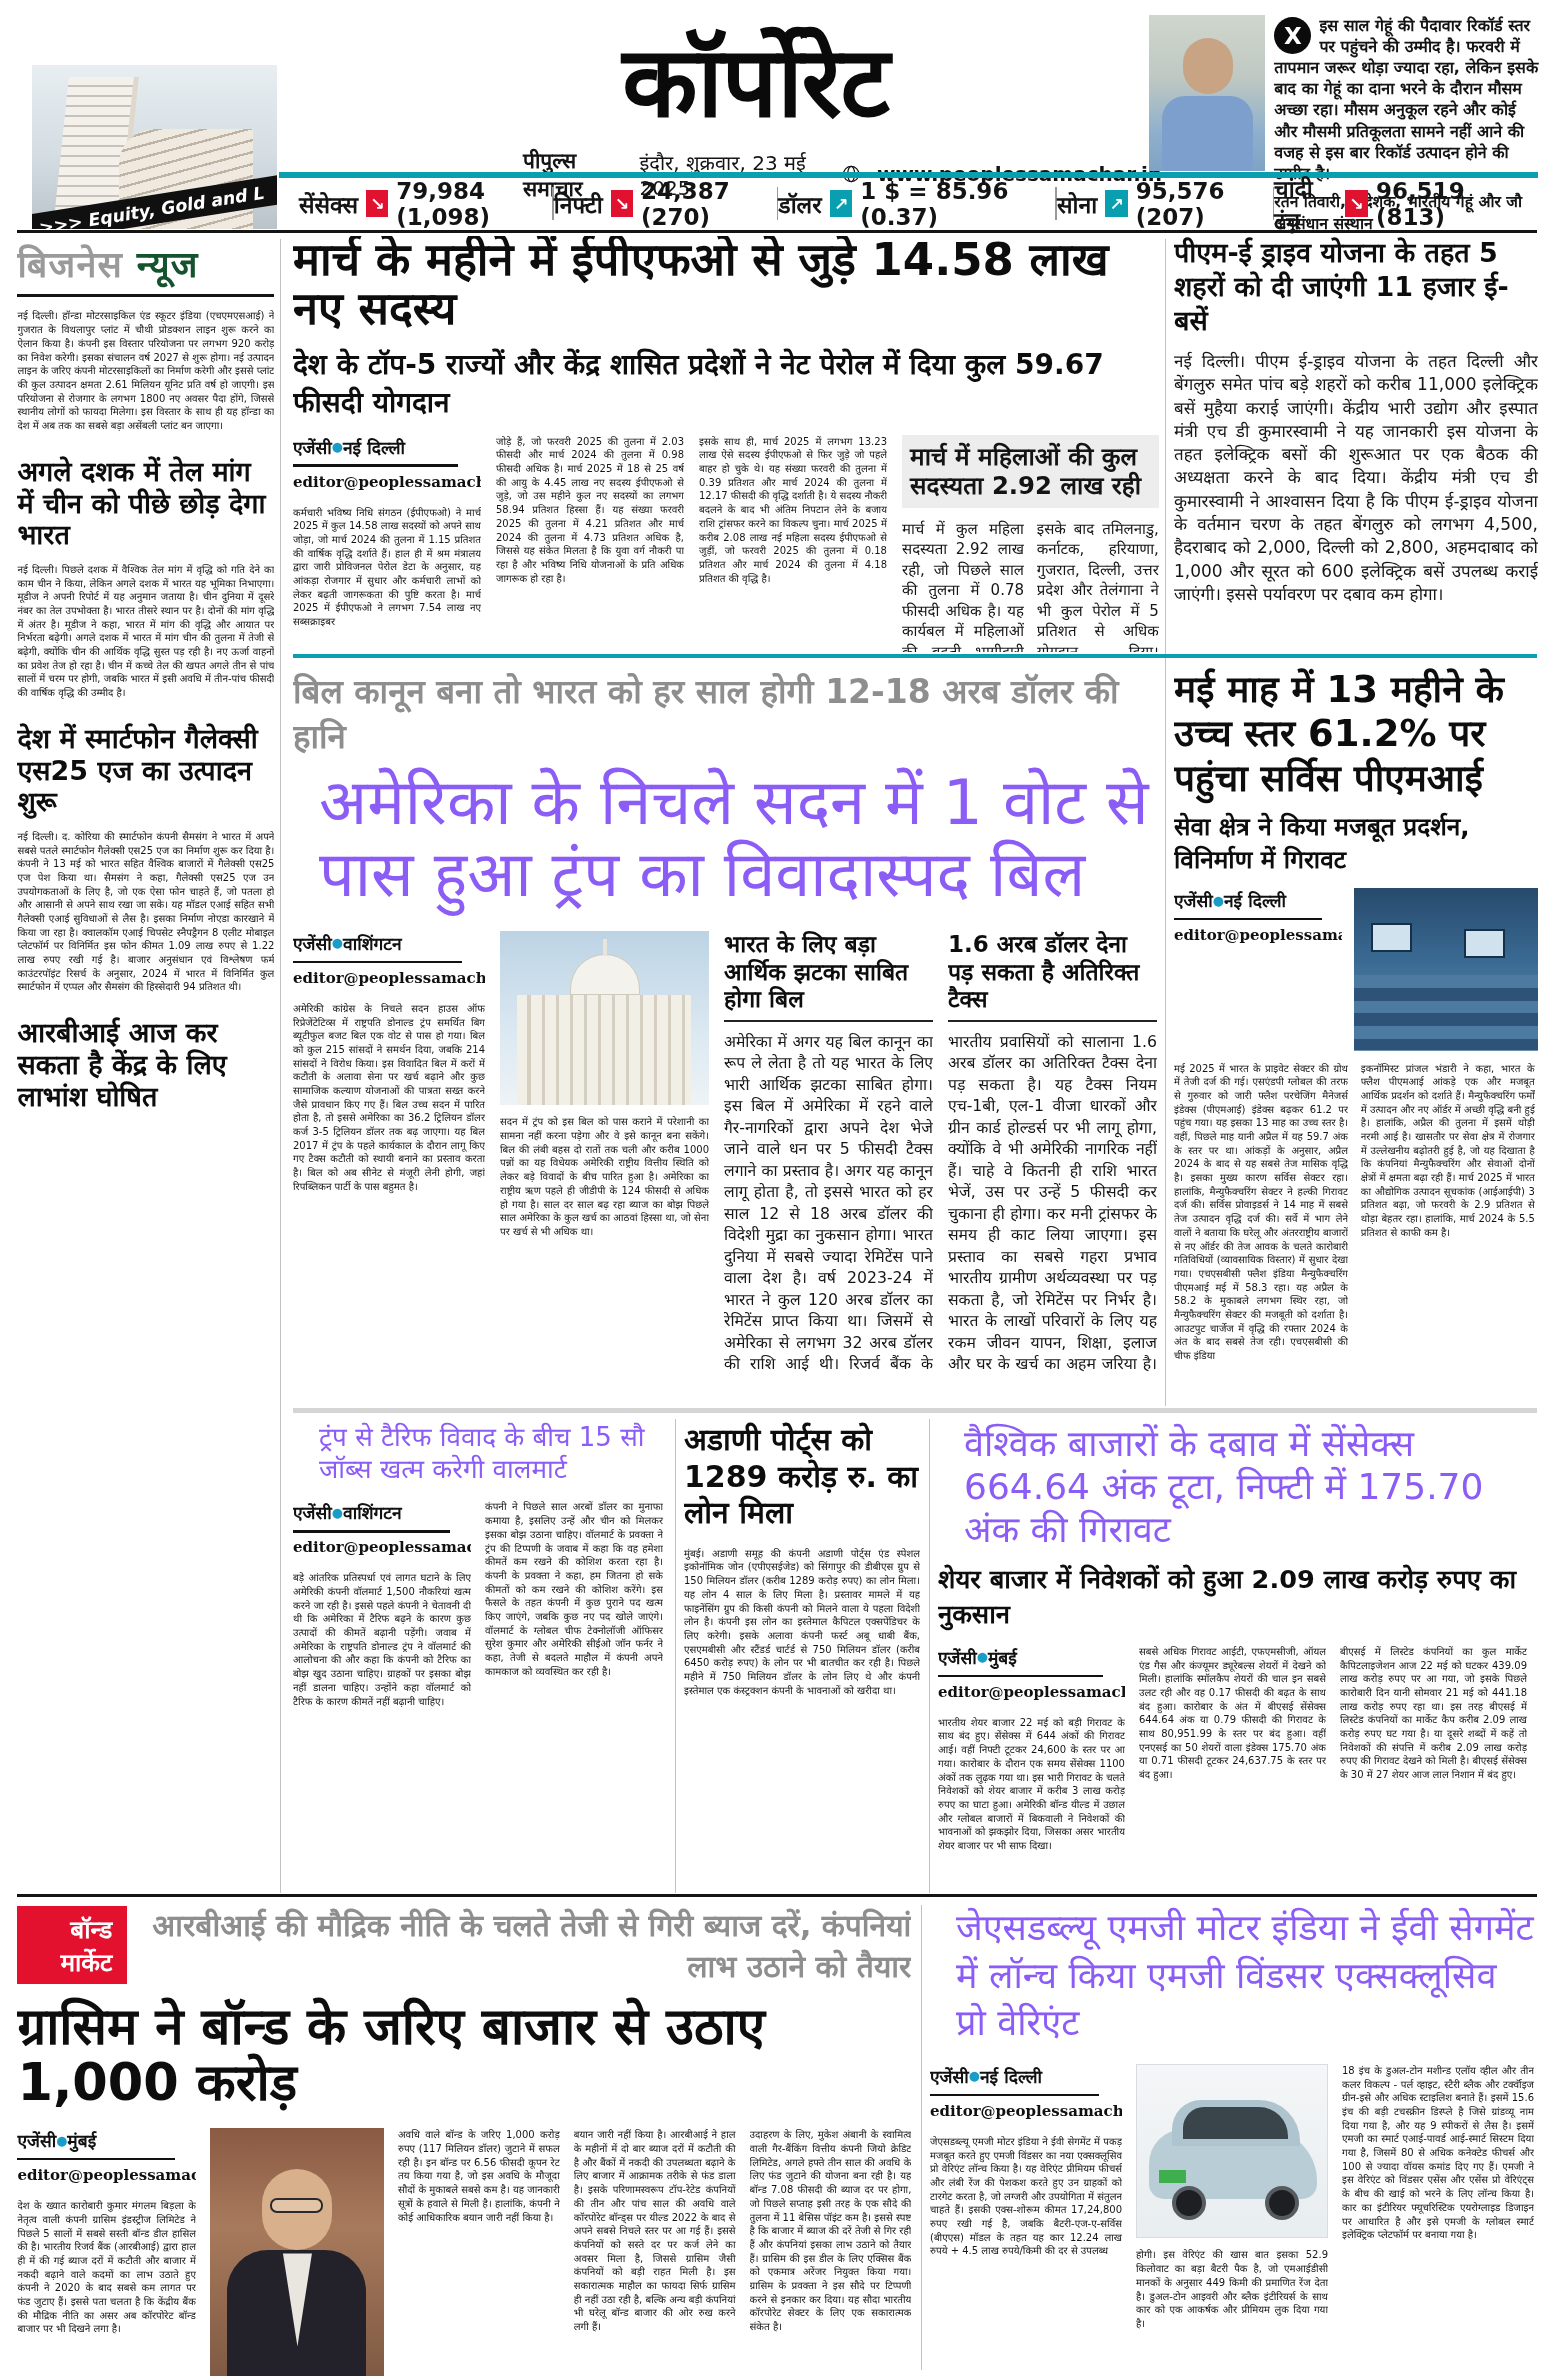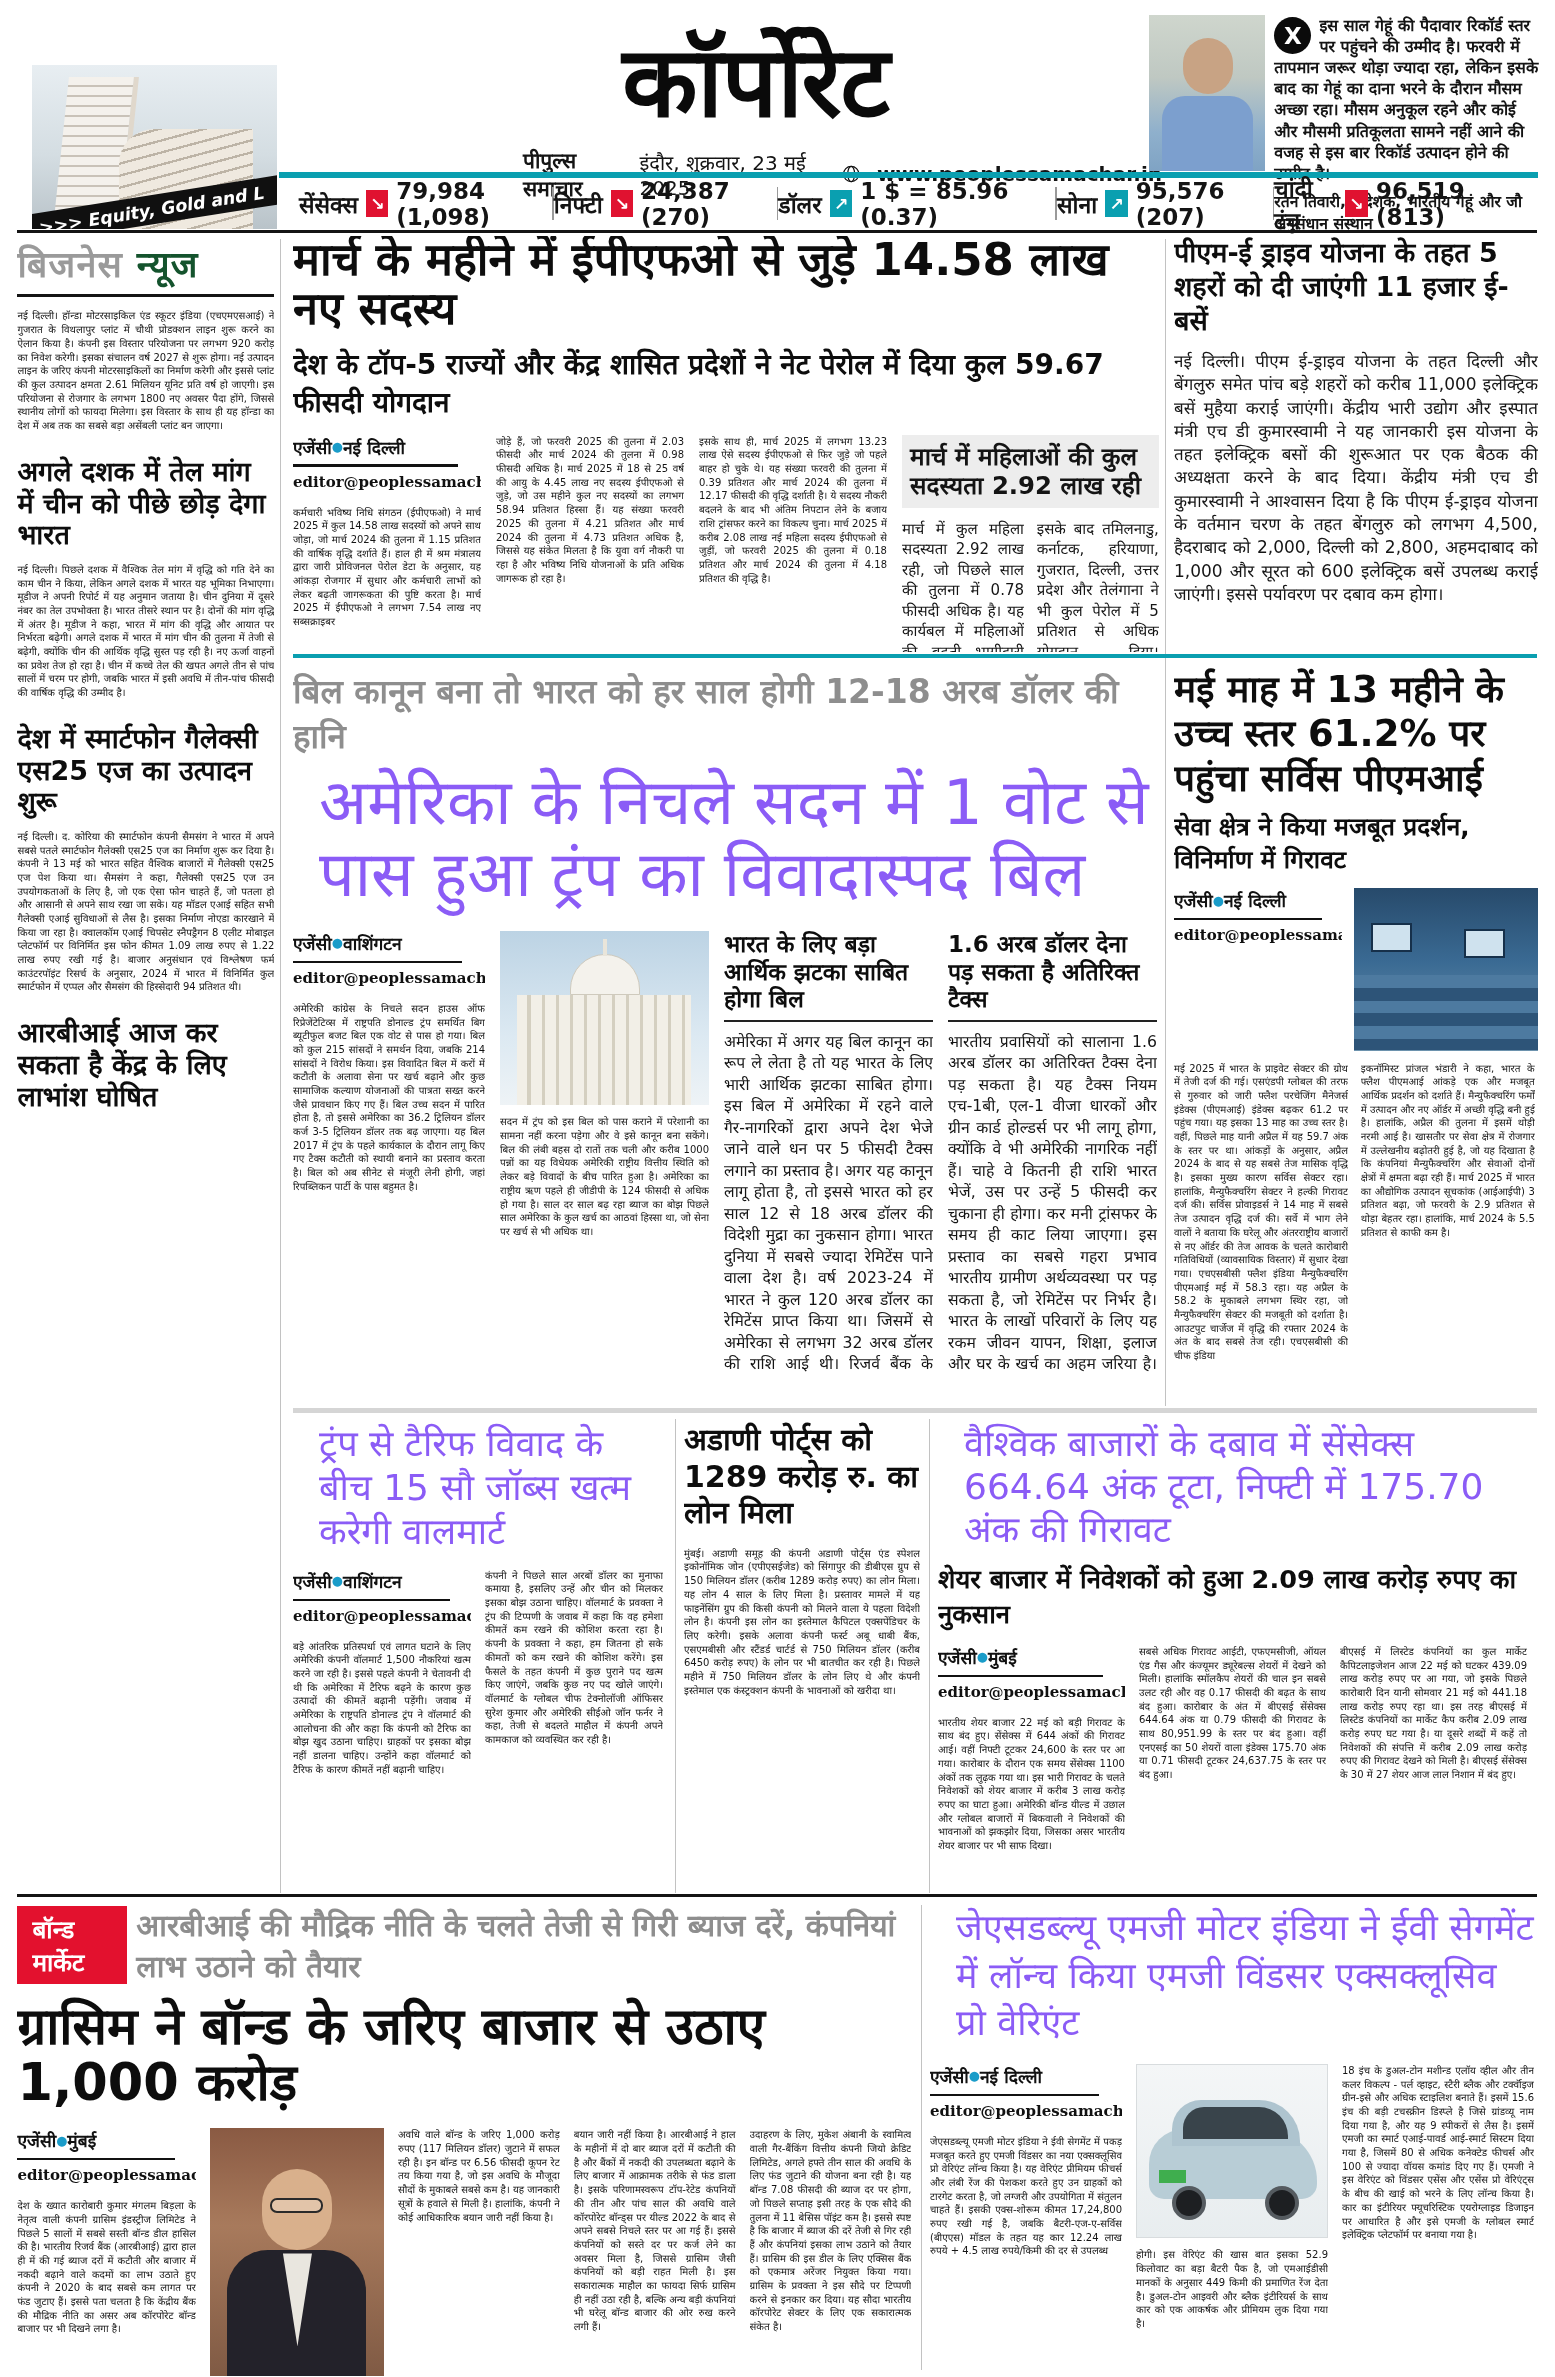--- a/index.html
+++ b/index.html
@@ -235,21 +235,21 @@
       <div class="col body-txt" style="width:174px;">मई 2025 में भारत के प्राइवेट सेक्टर की ग्रोथ में तेजी दर्ज की गई। एसएंडपी ग्लोबल की तरफ से गुरुवार को जारी फ्लैश परचेजिंग मैनेजर्स इंडेक्स (पीएमआई) इंडेक्स बढ़कर 61.2 पर पहुंच गया। यह इसका 13 माह का उच्च स्तर है। वहीं, पिछले माह यानी अप्रैल में यह 59.7 अंक के स्तर पर था। आंकड़ों के अनुसार, अप्रैल 2024 के बाद से यह सबसे तेज मासिक वृद्धि है। इसका मुख्य कारण सर्विस सेक्टर रहा। हालांकि, मैन्युफैक्चरिंग सेक्टर ने हल्की गिरावट दर्ज की। सर्विस प्रोवाइडर्स ने 14 माह में सबसे तेज उत्पादन वृद्धि दर्ज की। सर्वे में भाग लेने वालों ने बताया कि घरेलू और अंतरराष्ट्रीय बाजारों से नए ऑर्डर की तेज आवक के चलते कारोबारी गतिविधियों (व्यावसायिक विस्तार) में सुधार देखा गया। एचएसबीसी फ्लैश इंडिया मैन्युफैक्चरिंग पीएमआई मई में 58.3 रहा। यह अप्रैल के 58.2 के मुकाबले लगभग स्थिर रहा, जो मैन्युफैक्चरिंग सेक्टर की मजबूती को दर्शाता है। आउटपुट चार्जेज में वृद्धि की रफ्तार 2024 के अंत के बाद सबसे तेज रही। एचएसबीसी की चीफ इंडिया</div>
       <div class="col body-txt" style="width:174px;">इकनॉमिस्ट प्रांजल भंडारी ने कहा, भारत के फ्लैश पीएमआई आंकड़े एक और मजबूत आर्थिक प्रदर्शन को दर्शाते हैं। मैन्युफैक्चरिंग फर्मों में उत्पादन और नए ऑर्डर में अच्छी वृद्धि बनी हुई है। हालांकि, अप्रैल की तुलना में इसमें थोड़ी नरमी आई है। खासतौर पर सेवा क्षेत्र में रोजगार में उल्लेखनीय बढ़ोतरी हुई है, जो यह दिखाता है कि कंपनियां मैन्युफैक्चरिंग और सेवाओं दोनों क्षेत्रों में क्षमता बढ़ा रही हैं। मार्च 2025 में भारत का औद्योगिक उत्पादन सूचकांक (आईआईपी) 3 प्रतिशत बढ़ा, जो फरवरी के 2.9 प्रतिशत से थोड़ा बेहतर रहा। हालांकि, मार्च 2024 के 5.5 प्रतिशत से काफी कम है।</div>
     </div>
   </div>
 
   <div class="abs hr-gray" style="left:293px;top:1408px;width:1244px;height:4.6px;"></div>
   <div class="abs v-rule" style="left:675px;top:1419px;height:474px;"></div>
   <div class="abs v-rule" style="left:929px;top:1419px;height:474px;"></div>
 
   <div class="abs col" style="left:293px;top:1422px;width:372px;height:470px;">
-    <div class="headline-dark" style="font-size:36px;line-height:1.22;margin-bottom:15px;">ट्रंप से टैरिफ विवाद के बीच 15 सौ जॉब्स खत्म करेगी वालमार्ट</div>
+    <div class="headline-dark" style="font-size:26px;line-height:1.22;margin-bottom:15px;">ट्रंप से टैरिफ विवाद के बीच 15 सौ जॉब्स खत्म करेगी वालमार्ट</div>
     <div class="flex-row" style="gap:14px;">
       <div class="col" style="width:178px;">
         <div class="byline">
           <span>एजेंसी</span>
           <span class="dot">●</span>
           <span>वाशिंगटन</span>
         </div>
         <div class="byline-rule"></div>
         <div class="email">editor@peoplessamachar.co.in</div>
         <div class="body-txt">बड़े आंतरिक प्रतिस्पर्धा एवं लागत घटाने के लिए अमेरिकी कंपनी वॉलमार्ट 1,500 नौकरियां खत्म करने जा रही है। इससे पहले कंपनी ने चेतावनी दी थी कि अमेरिका में टैरिफ बढ़ने के कारण कुछ उत्पादों की कीमतें बढ़ानी पड़ेंगी। जवाब में अमेरिका के राष्ट्रपति डोनाल्ड ट्रंप ने वॉलमार्ट की आलोचना की और कहा कि कंपनी को टैरिफ का बोझ खुद उठाना चाहिए। ग्राहकों पर इसका बोझ नहीं डालना चाहिए। उन्होंने कहा वॉलमार्ट को टैरिफ के कारण कीमतें नहीं बढ़ानी चाहिए।</div>
@@ -279,21 +279,21 @@
       </div>
       <div class="col body-txt" style="width:187px;">सबसे अधिक गिरावट आईटी, एफएमसीजी, ऑयल एंड गैस और कंज्यूमर ड्यूरेबल्स शेयरों में देखने को मिली। हालांकि स्मॉलकैप शेयरों की चाल इन सबसे उलट रही और वह 0.17 फीसदी की बढ़त के साथ बंद हुआ। कारोबार के अंत में बीएसई सेंसेक्स 644.64 अंक या 0.79 फीसदी की गिरावट के साथ 80,951.99 के स्तर पर बंद हुआ। वहीं एनएसई का 50 शेयरों वाला इंडेक्स 175.70 अंक या 0.71 फीसदी टूटकर 24,637.75 के स्तर पर बंद हुआ।</div>
       <div class="col body-txt" style="width:187px;">बीएसई में लिस्टेड कंपनियों का कुल मार्केट कैपिटलाइजेशन आज 22 मई को घटकर 439.09 लाख करोड़ रुपए पर आ गया, जो इसके पिछले कारोबारी दिन यानी सोमवार 21 मई को 441.18 लाख करोड़ रुपए रहा था। इस तरह बीएसई में लिस्टेड कंपनियों का मार्केट कैप करीब 2.09 लाख करोड़ रुपए घट गया है। या दूसरे शब्दों में कहें तो निवेशकों की संपत्ति में करीब 2.09 लाख करोड़ रुपए की गिरावट देखने को मिली है। बीएसई सेंसेक्स के 30 में 27 शेयर आज लाल निशान में बंद हुए।</div>
     </div>
   </div>
 
   <div class="abs hr-black" style="left:17.4px;top:1894px;width:1520px;height:2.9px;"></div>
   <div class="abs v-rule" style="left:921px;top:1905px;height:465px;"></div>
 
   <div class="abs col" style="left:17.4px;top:1904px;width:894px;height:472px;">
-    <div class="flex-row" style="align-items:center;gap:9px;">
+    <div class="flex-row" style="align-items:center;gap:9px;text-align:right;">
       <span class="red-label">बॉन्ड मार्केट</span>
       <span class="kicker" style="font-size:30px;">आरबीआई की मौद्रिक नीति के चलते तेजी से गिरी ब्याज दरें, कंपनियां लाभ उठाने को तैयार</span>
     </div>
     <div class="headline" style="font-size:51px;line-height:1.1;margin-top:12.8px;">ग्रासिम ने बॉन्ड के जरिए बाजार से उठाए 1,000 करोड़</div>
     <div class="flex-row" style="gap:14px;margin-top:17.4px;height:325px;">
       <div class="col" style="width:192px;">
         <div class="byline">
           <span>एजेंसी</span>
           <span class="dot">●</span>
           <span>मुंबई</span>

